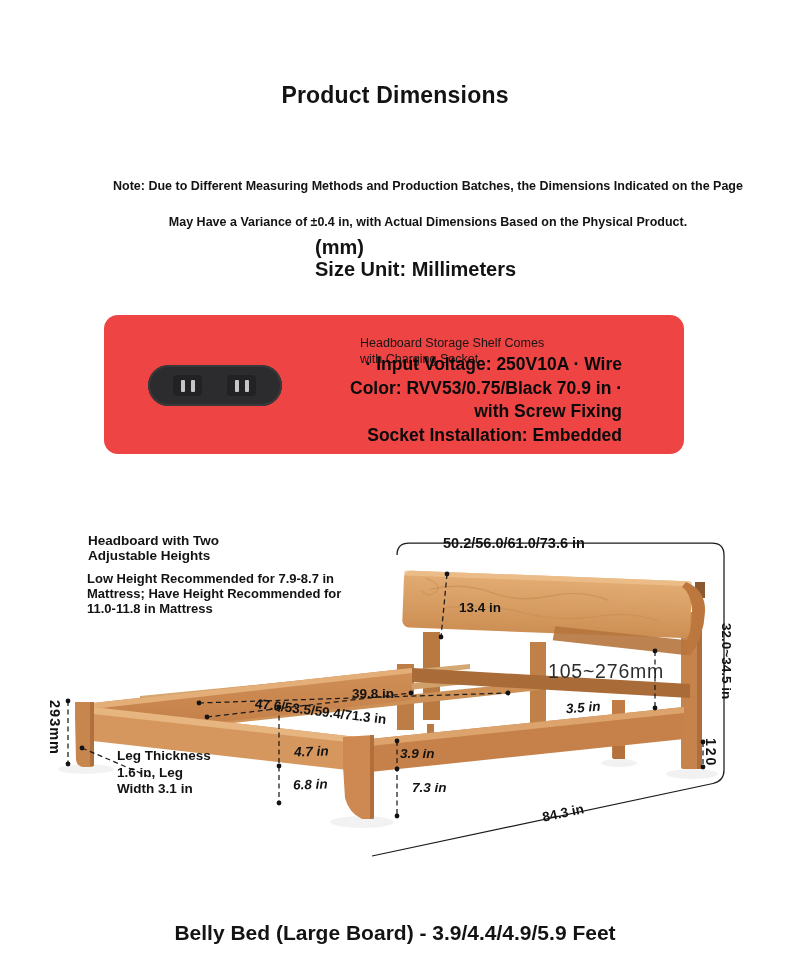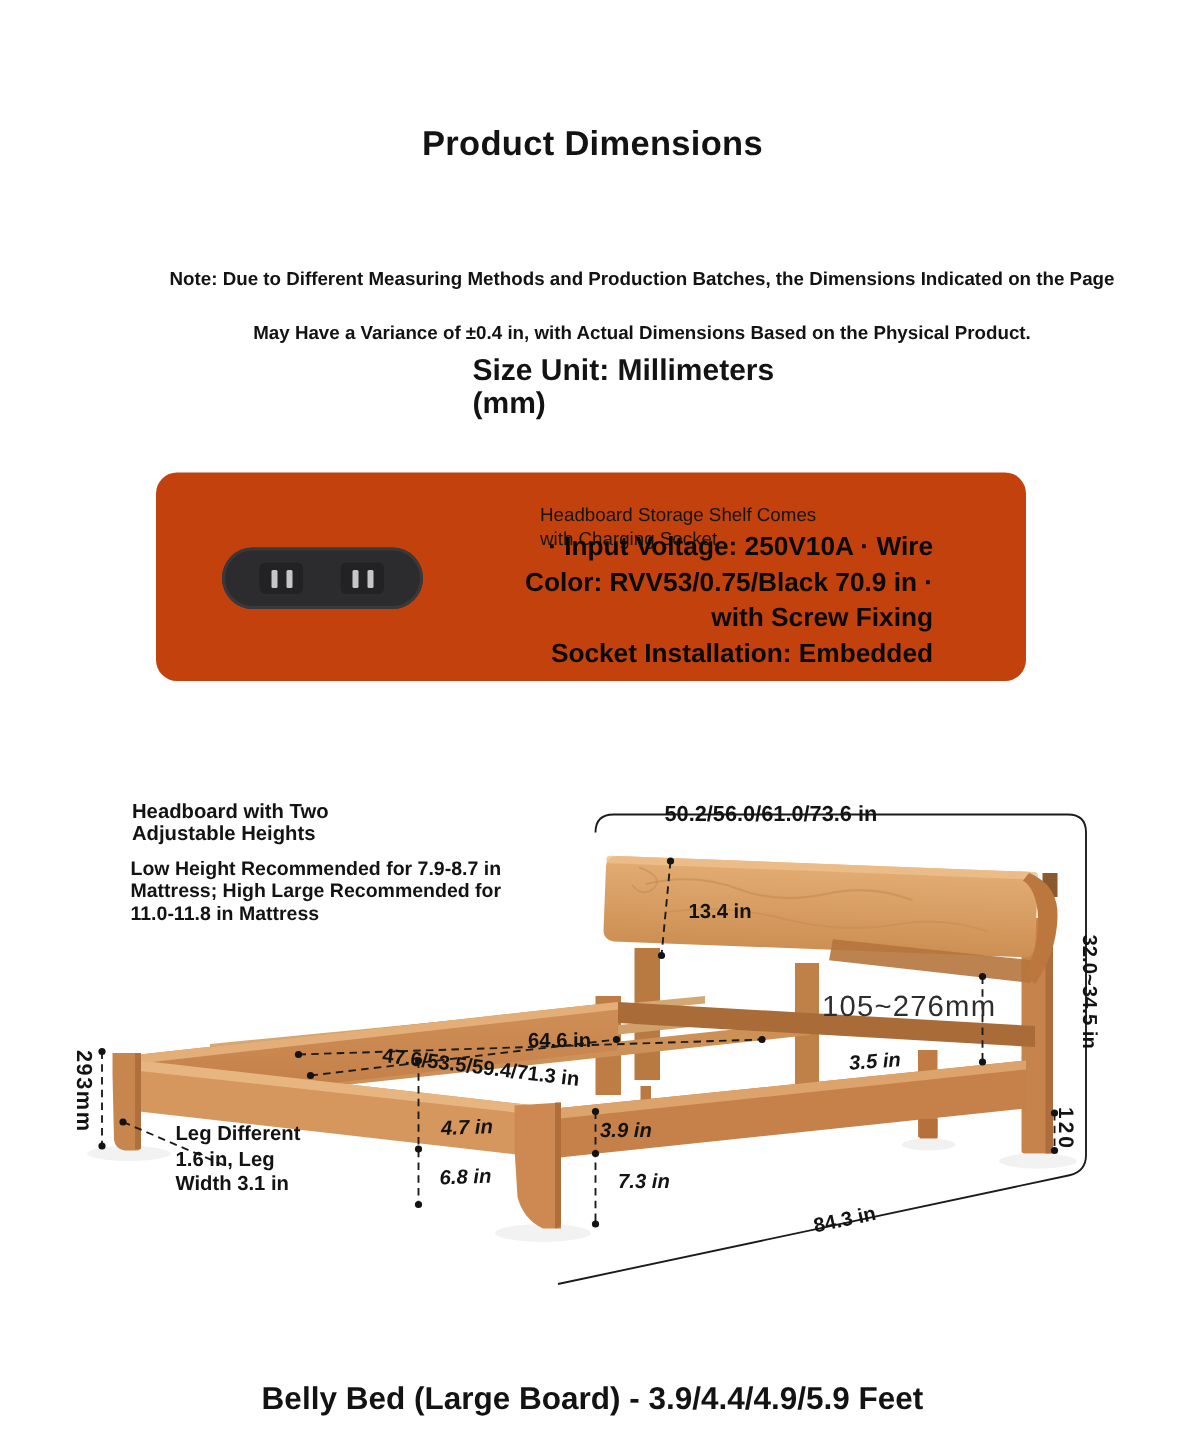--- a/index.html
+++ b/index.html
@@ -8,21 +8,21 @@
     font-family:"Liberation Sans","DejaVu Sans",sans-serif;color:#131313;margin-top:16px;
   }
   .abs{position:absolute;}
   .center{left:0;width:790px;text-align:center;}
   #page-title{top:66px;font-size:23px;font-weight:700;letter-spacing:.2px;}
   .note-line{left:66px;width:724px;text-align:center;font-size:12.5px;font-weight:700;}
   #note-line1{top:163px;}
   #note-line2{top:199px;}
   #size-unit{left:315px;top:220px;font-size:20px;font-weight:700;line-height:22px;}
   
-  #socket-card{left:104px;top:299px;width:580px;height:139px;background:#c2410c;border-radius:14px;}
+  #socket-card{left:104px;top:299px;width:580px;height:139px;background:#ef4444;border-radius:14px;}
   #socket-pill{position:absolute;left:44px;top:50px;width:134px;height:41px;background:#2c2c2e;border-radius:21px;box-shadow:inset 0 0 0 2px #39393b;}
   .outlet{position:absolute;top:10px;width:29px;height:21px;background:#222224;border-radius:4px;}
   #outlet-1{left:25px;} #outlet-2{left:79px;}
   .slot{position:absolute;top:5px;width:4px;height:12px;background:#c6c6c6;border-radius:1px;}
   .slot.a{left:8px;} .slot.b{left:18px;}
   #socket-caption{position:absolute;left:256px;top:21px;font-size:12.5px;line-height:15.5px;font-weight:400;color:#161616;}
   #socket-spec{position:absolute;left:246px;top:38px;font-size:17.5px;line-height:23.5px;font-weight:700;color:#0a0a0a;text-align:right;}
   
   .lbl{position:absolute;font-weight:700;color:#131313;font-size:13.5px;white-space:nowrap;}
   #dim-width-top{left:443px;top:519px;font-size:14.5px;}
@@ -49,22 +49,22 @@
 <body>
 
 <div id="canvas">
 
   <div class="abs center" id="page-title">Product Dimensions</div>
 
   <div class="abs note-line" id="note-line1">Note: Due to Different Measuring Methods and Production Batches, the Dimensions Indicated on the Page</div>
   <div class="abs note-line" id="note-line2">May Have a Variance of ±0.4 in, with Actual Dimensions Based on the Physical Product.</div>
 
   <div class="abs" id="size-unit">
+    <div>(mm)</div>
     <div>Size Unit: Millimeters</div>
-    <div>(mm)</div>
   </div>
 
   <div class="abs" id="socket-card">
     <div id="socket-pill">
       <div class="outlet" id="outlet-1">
         <div class="slot a"></div>
         <div class="slot b"></div>
       </div>
       <div class="outlet" id="outlet-2">
         <div class="slot a"></div>
@@ -191,34 +191,34 @@
       </g>
     </g>
   </svg>
 
   <div class="lbl" id="hb-note-title">
     <div>Headboard with Two</div>
     <div>Adjustable Heights</div>
   </div>
   <div class="lbl" id="hb-note-body">
     <div>Low Height Recommended for 7.9-8.7 in</div>
-    <div>Mattress; High Large Recommended for</div>
+    <div>Mattress; Have Height Recommended for</div>
     <div>11.0-11.8 in Mattress</div>
   </div>
   <div class="lbl" id="leg-note">
-    <div>Leg Different</div>
+    <div>Leg Thickness</div>
     <div>1.6 in, Leg</div>
     <div>Width 3.1 in</div>
   </div>
 
   <div class="lbl" id="dim-width-top">50.2/56.0/61.0/73.6 in</div>
   <div class="lbl" id="dim-hb-height">13.4 in</div>
   <div class="lbl" id="dim-hb-gap">105~276mm</div>
   <div class="lbl" id="dim-total-height">32.0~34.5 in</div>
-  <div class="lbl" id="dim-length-top">64.6 in</div>
+  <div class="lbl" id="dim-length-top">39.8 in</div>
   <div class="lbl" id="dim-width-inner">47.6/53.5/59.4/71.3 in</div>
   <div class="lbl" id="dim-side-rail">3.5 in</div>
   <div class="lbl" id="dim-frame-front">4.7 in</div>
   <div class="lbl" id="dim-clear-front">6.8 in</div>
   <div class="lbl" id="dim-center-rail">3.9 in</div>
   <div class="lbl" id="dim-clear-center">7.3 in</div>
   <div class="lbl" id="dim-length-outer">84.3 in</div>
   <div class="lbl" id="dim-frame-height">293mm</div>
   <div class="lbl" id="dim-leg-height">120</div>
 

